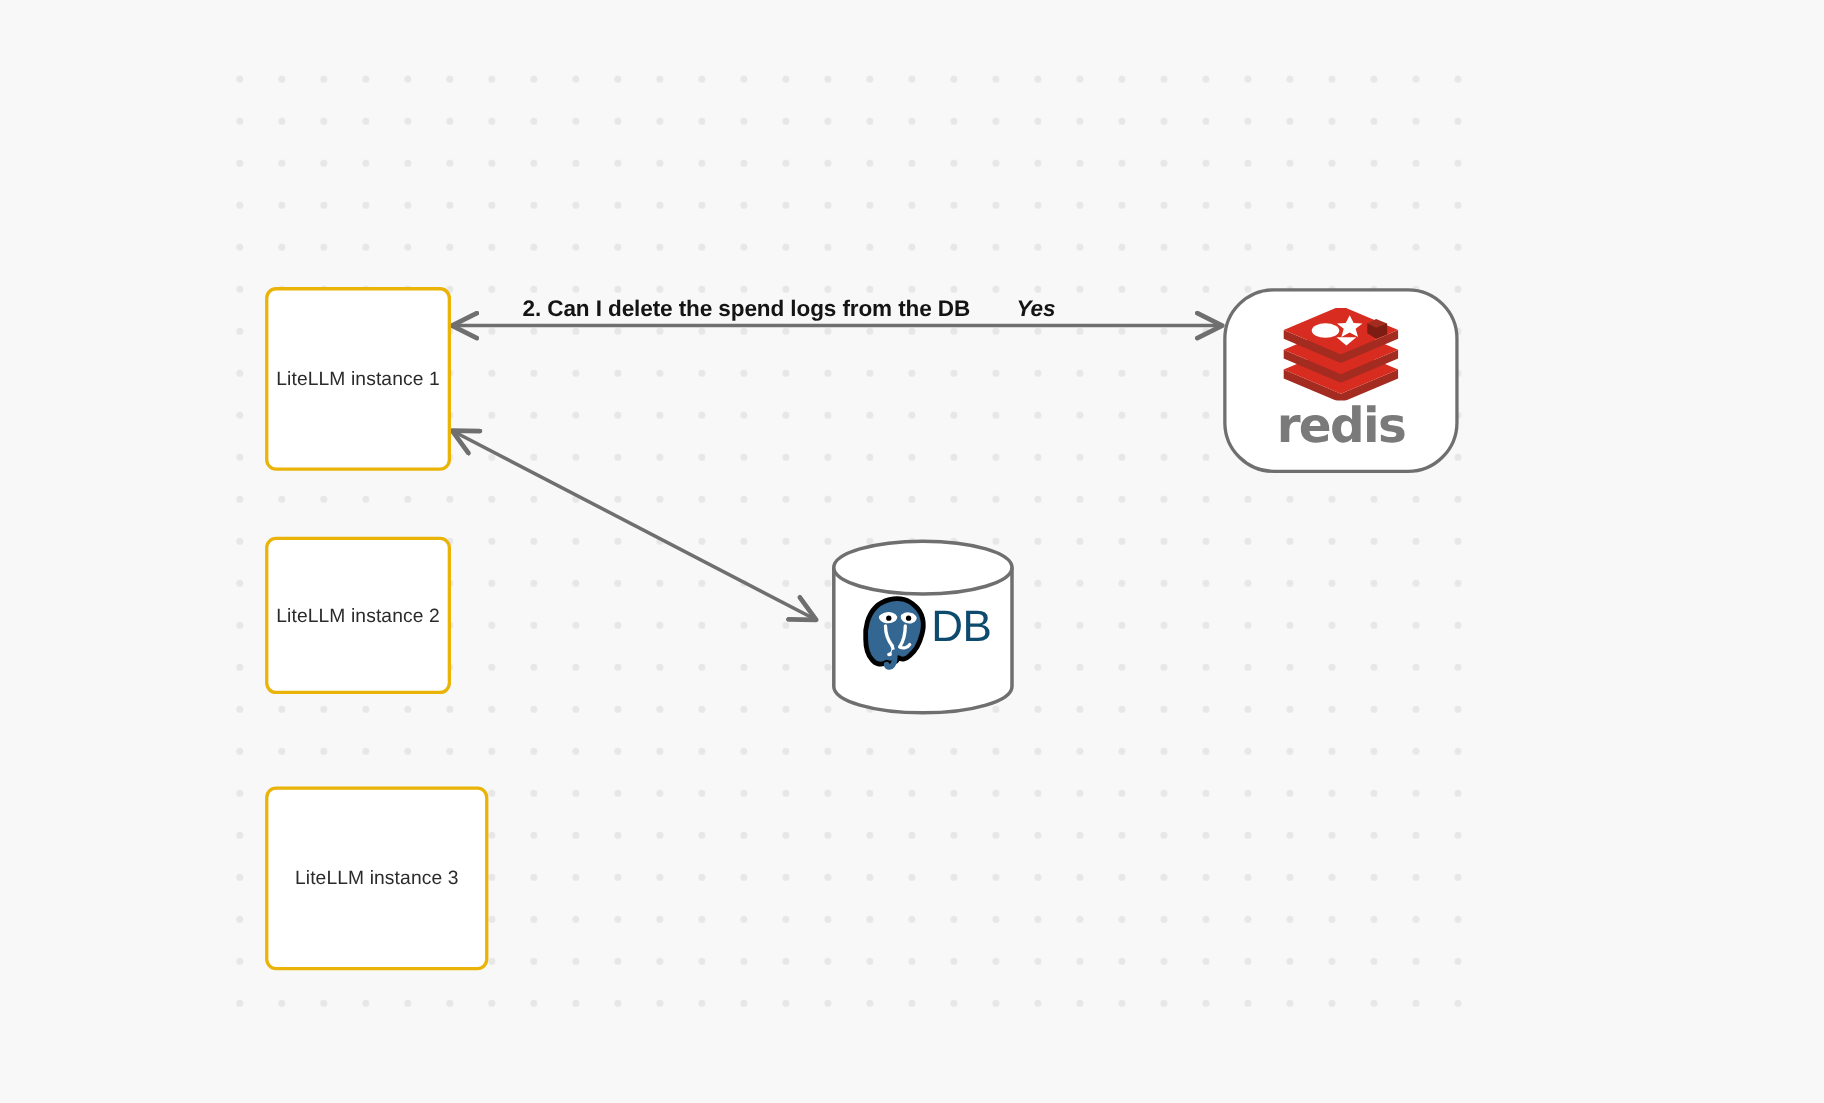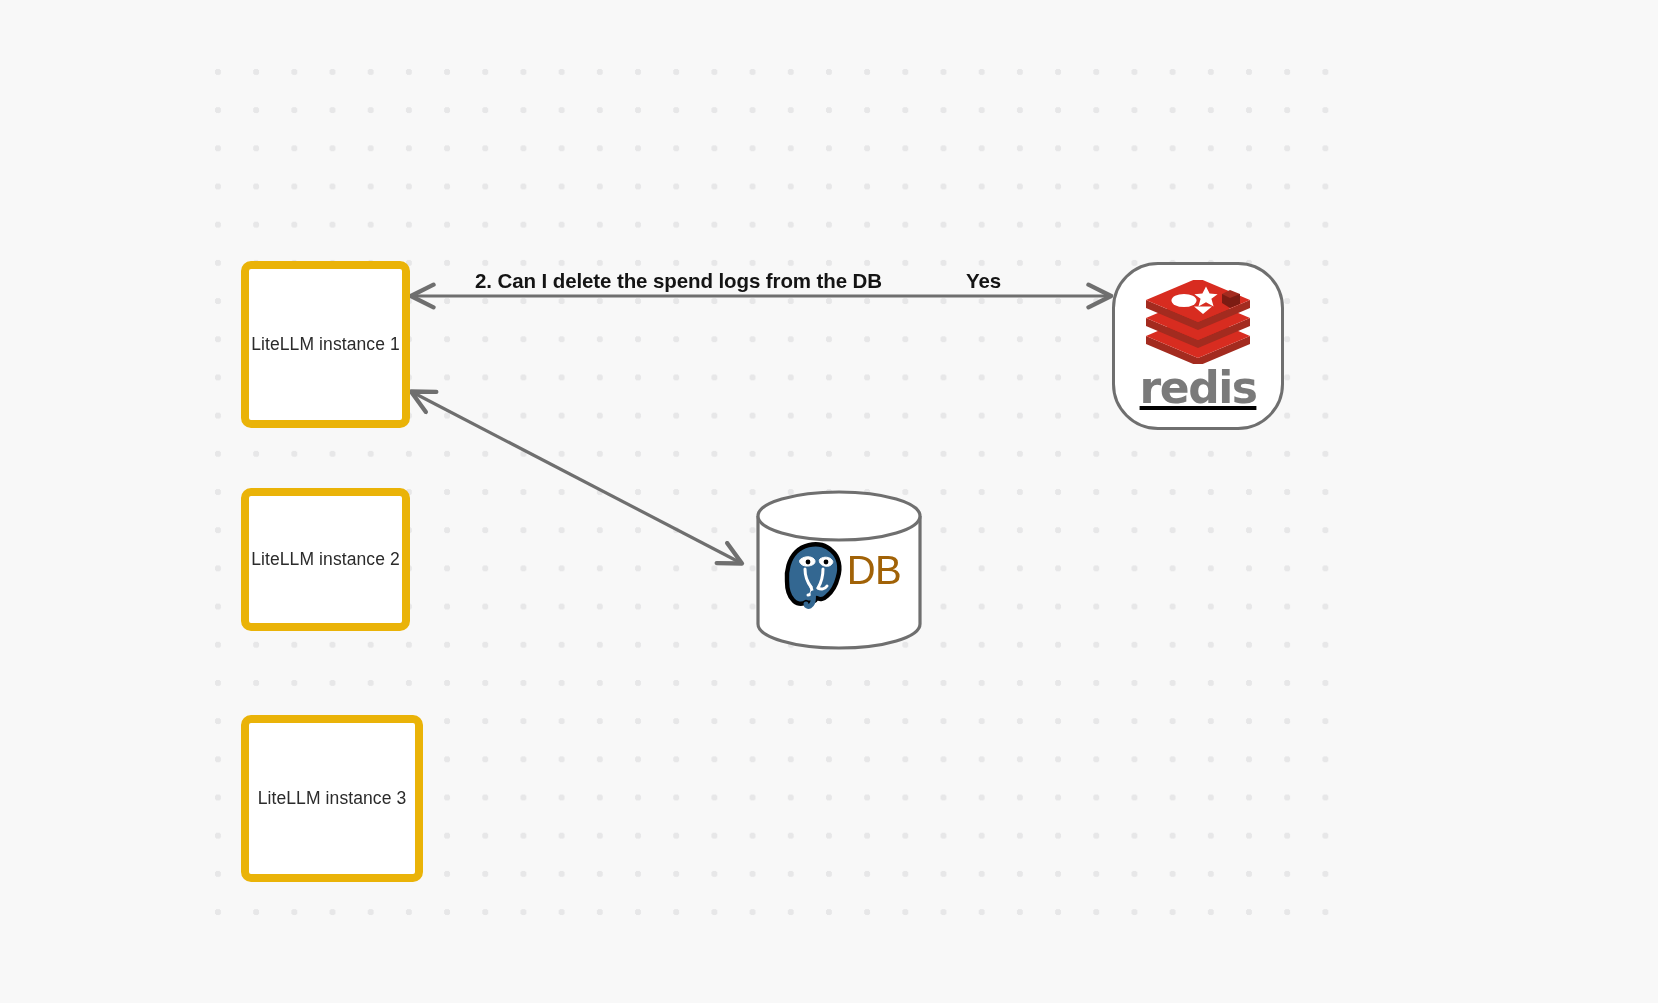--- a/index.html
+++ b/index.html
@@ -30,21 +30,21 @@
   #edges {
     position: absolute;
     left: 0; top: 0;
     width: 1658px;
     height: 1003px;
     overflow: visible;
   }
   .node-box {
     position: absolute;
     background: #ffffff;
-    border: 8px solid #eab308;
+    border: 3px solid #eab308;
     border-radius: 10px;
     box-sizing: border-box;
     display: flex;
     align-items: center;
     justify-content: center;
   }
   .node-box-label {
     font-size: 17.5px;
     color: #2b2b2b;
     font-family: "Liberation Sans", sans-serif;
@@ -58,31 +58,30 @@
     font-size: 20.5px;
     color: #141414;
     white-space: nowrap;
     letter-spacing: -0.1px;
   }
   
   #redis-node {
     position: absolute;
     left: 1112px;
     top: 262px;
-    width: 172px;
+    width: 214px;
     height: 168px;
     background: #ffffff;
     border: 3px solid #6f6f6f;
     border-radius: 46px;
     box-sizing: border-box;
     display: flex;
     flex-direction: column;
     align-items: center;
     justify-content: center;
-    text-decoration: underline;
   }
   #redis-logo-wrap {
     display: flex;
     flex-direction: column;
     align-items: center;
     justify-content: center;
     margin-top: -2px;
   }
   .redis-wordmark {
     font-family: "DejaVu Sans", sans-serif;
@@ -108,21 +107,21 @@
     display: flex;
     align-items: center;
     justify-content: center;
     gap: 0px;
     pointer-events: none;
   }
   .db-text {
     font-family: "Liberation Sans", sans-serif;
     font-size: 40px;
     font-weight: normal;
-    color: #a16207;
+    color: #0c4a6e;
     letter-spacing: -0.5px;
   }
 </style>
 </head>
 <body>
 
 <div id="canvas">
 
   <div id="dot-grid"></div>
 
@@ -142,21 +141,21 @@
   </svg>
 
   <div class="node-box" style="left:241px; top:261px; width:169px; height:167px;">
     <span class="node-box-label">LiteLLM instance 1</span>
   </div>
 
   <div class="node-box" style="left:241px; top:488px; width:169px; height:143px;">
     <span class="node-box-label">LiteLLM instance 2</span>
   </div>
 
-  <div class="node-box" style="left:241px; top:715px; width:182px; height:167px;">
+  <div class="node-box" style="left:241px; top:715px; width:203px; height:167px;">
     <span class="node-box-label">LiteLLM instance 3</span>
   </div>
 
   <div id="redis-node">
     <div id="redis-logo-wrap">
       <svg width="112" height="84" viewBox="0 0 112 84">
 
         <path d="M4 56 L56 78 L108 56 L108 64 L56 86 L4 64 Z" fill="#a32b1f"></path>
         <path d="M4 56 L56 34 L108 56 L56 78 Z" fill="#d82c20"></path>
 
@@ -199,16 +198,16 @@
           <path d="M41 53 C44 55 48 54 50 51"></path>
         </g>
         <path d="M36 58 C37 64 36 69 33 71 C31 72 29 71 29 69" fill="none" stroke="#336791" stroke-width="5" stroke-linecap="round"></path>
       </svg>
       <span class="db-text">DB</span>
     </div>
   </div>
 
   <div class="edge-label" style="left:475px; top:269px;">2.  Can I delete the spend logs from the DB</div>
 
-  <div class="edge-label" style="left:966px; top:269px;">Yes</div>
+  <div class="edge-label" style="left:924px; top:269px;font-style:italic;">Yes</div>
 
 
 </div>
 
 </body></html>

